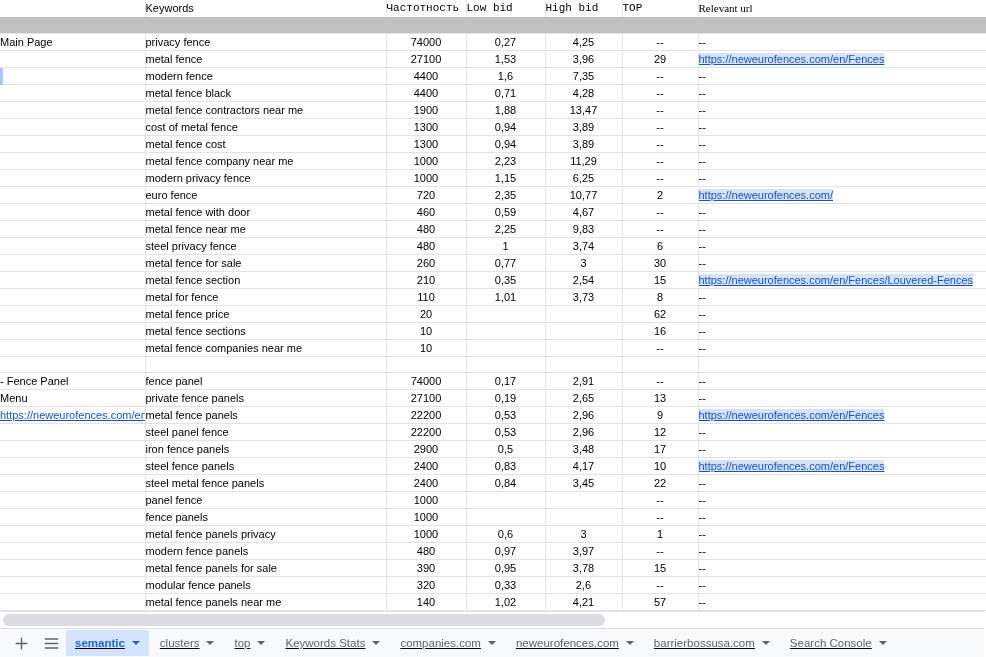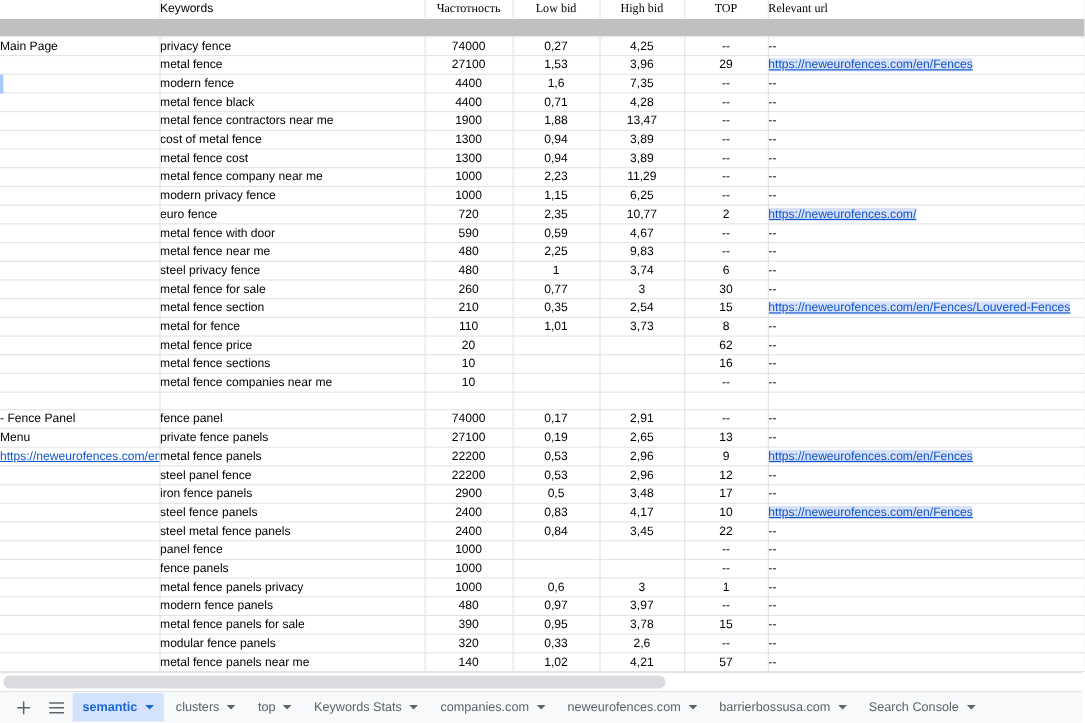--- a/index.html
+++ b/index.html
@@ -68,24 +68,23 @@
 
   
   tr.header-row td {
     height: 17px;
     line-height: 17px;
     border-bottom: none;
     border-right: 1px solid #e2e3e3;
     background: #ffffff;
   }
   .hdr-serif {
-    font-family: Liberation Serif, serif;
+    font-family: Liberation Mono, monospace;
     font-weight: bold;
     font-size: 12px;
-    text-align: center;
   }
   .hdr-sans {
     font-family: "Liberation Sans", sans-serif;
     font-weight: bold;
     font-size: 11.5px;
     text-align: left;
     padding-left: 5px;
   }
   .hdr-serif-left {
     font-family: "Liberation Serif", "DejaVu Serif", serif;
@@ -348,21 +347,21 @@
             <td class="cell-kw">euro fence</td>
             <td class="cell-num">720</td>
             <td class="cell-num">2,35</td>
             <td class="cell-num">10,77</td>
             <td class="cell-num">2</td>
             <td class="cell-url"><span class="lnk">https://neweurofences.com/</span></td>
           </tr>
           <tr class="">
             <td class="cell-a"></td>
             <td class="cell-kw">metal fence with door</td>
-            <td class="cell-num">590</td>
+            <td class="cell-num">460</td>
             <td class="cell-num">0,59</td>
             <td class="cell-num">4,67</td>
             <td class="cell-num">--</td>
             <td class="cell-url">--</td>
           </tr>
           <tr class="">
             <td class="cell-a"></td>
             <td class="cell-kw">metal fence near me</td>
             <td class="cell-num">480</td>
             <td class="cell-num">2,25</td>
@@ -583,21 +582,21 @@
     <div class="tb-icon" title="Add sheet">
       <svg width="15" height="15" viewBox="0 0 15 15" aria-hidden="true">
         <path d="M7.5 2.2v10.6M2.2 7.5h10.6" stroke="#5f6368" stroke-width="1.4" stroke-linecap="round"></path>
       </svg>
     </div>
     <div class="tb-icon" title="All sheets">
       <svg width="15" height="13" viewBox="0 0 15 13" aria-hidden="true">
         <path d="M1.3 2h12.4M1.3 6.5h12.4M1.3 11h12.4" stroke="#5f6368" stroke-width="1.4" stroke-linecap="round"></path>
       </svg>
     </div>
-    <div id="tabs-host" style="display:flex;align-items:flex-start;">
+    <div id="tabs-host" style="display:flex;align-items:flex-start;text-decoration:underline;">
         <div class="sheet-tab active">
           <span>semantic</span>
           <span class="caret"></span>
         </div>
         <div class="sheet-tab">
           <span>clusters</span>
           <span class="caret"></span>
         </div>
         <div class="sheet-tab">
           <span>top</span>

